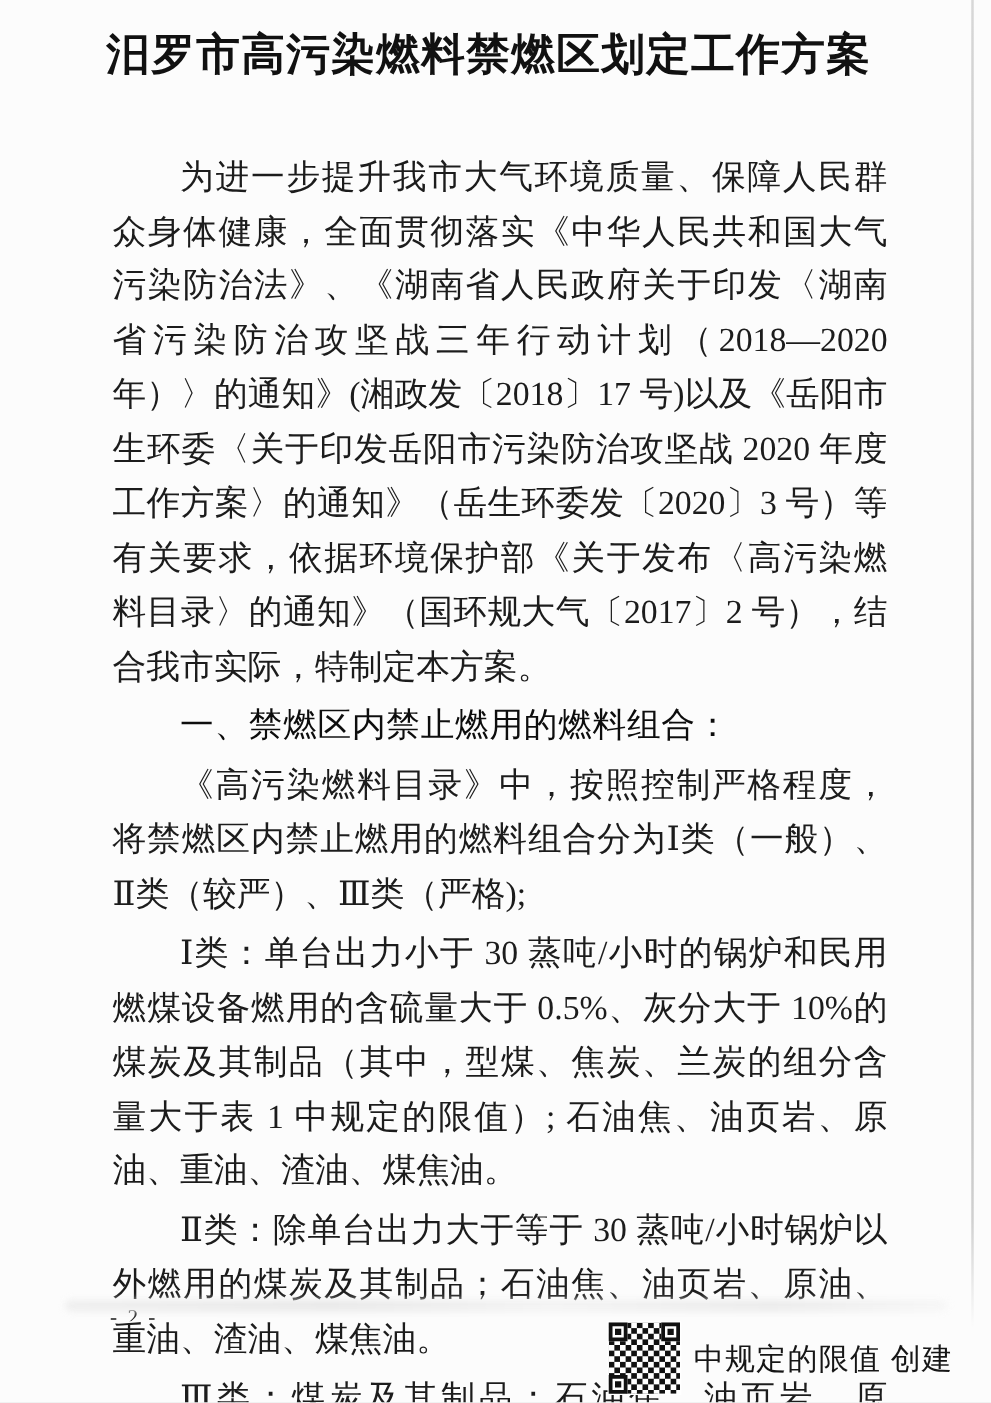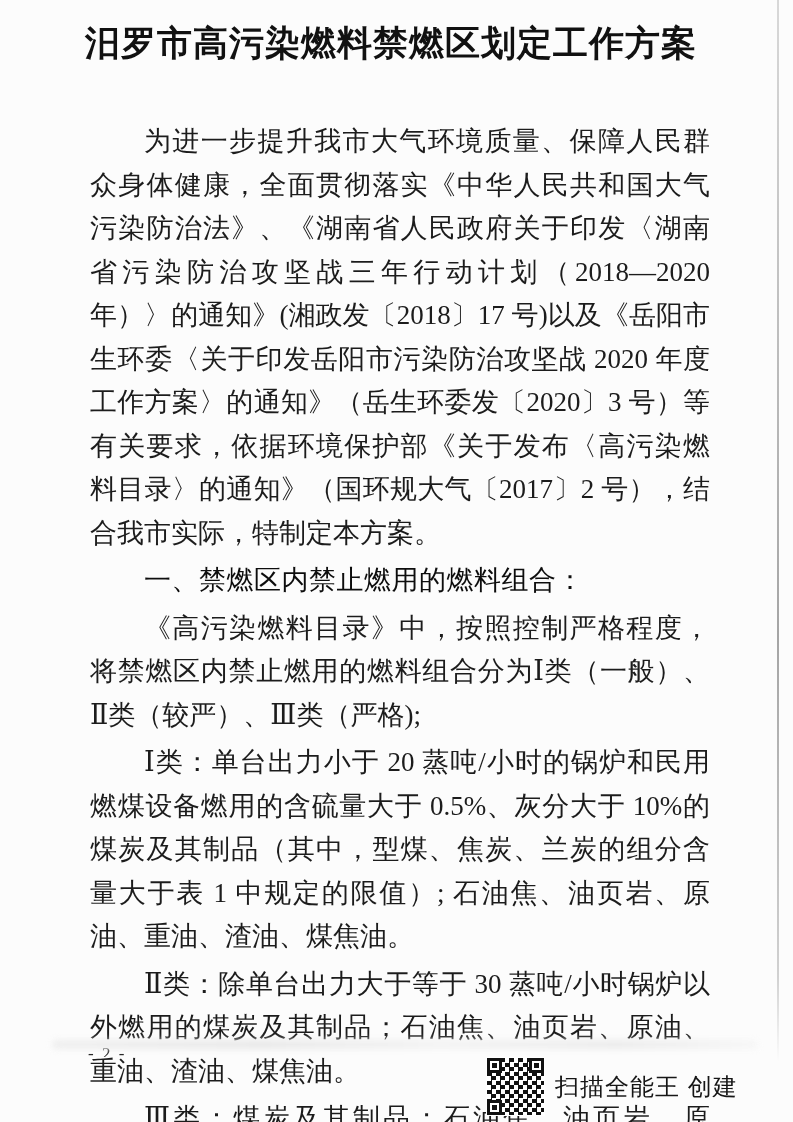--- a/index.html
+++ b/index.html
@@ -62,32 +62,32 @@
 <body>
 
 <div class="page">
 
   <h1 class="doc-title">汨罗市高污染燃料禁燃区划定工作方案</h1>
 
   <div class="doc-body">
     <p>为进一步提升我市大气环境质量、保障人民群众身体健康，全面贯彻落实《中华人民共和国大气污染防治法》、《湖南省人民政府关于印发〈湖南省污染防治攻坚战三年行动计划（2018—2020 年）〉的通知》(湘政发〔2018〕17 号)以及《岳阳市生环委〈关于印发岳阳市污染防治攻坚战 2020 年度工作方案〉的通知》（岳生环委发〔2020〕3 号）等有关要求，依据环境保护部《关于发布〈高污染燃料目录〉的通知》（国环规大气〔2017〕2 号），结合我市实际，特制定本方案。</p>
     <p class="section-heading">一、禁燃区内禁止燃用的燃料组合：</p>
     <p>《高污染燃料目录》中，按照控制严格程度，将禁燃区内禁止燃用的燃料组合分为Ⅰ类（一般）、Ⅱ类（较严）、Ⅲ类（严格);</p>
-    <p>Ⅰ类：单台出力小于 20 蒸吨/小时的锅炉和民用燃煤设备燃用的含硫量大于 0.5%、灰分大于 10%的煤炭及其制品（其中，型煤、焦炭、兰炭的组分含量大于表 1 中规定的限值）; 石油焦、油页岩、原油、重油、渣油、煤焦油。</p>
+    <p>Ⅰ类：单台出力小于 30 蒸吨/小时的锅炉和民用燃煤设备燃用的含硫量大于 0.5%、灰分大于 10%的煤炭及其制品（其中，型煤、焦炭、兰炭的组分含量大于表 1 中规定的限值）; 石油焦、油页岩、原油、重油、渣油、煤焦油。</p>
     <p>Ⅱ类：除单台出力大于等于 30 蒸吨/小时锅炉以外燃用的煤炭及其制品；石油焦、油页岩、原油、重油、渣油、煤焦油。</p>
     <p>Ⅲ类：煤炭及其制品；石油焦、油页岩、原油、重油、渣油、煤焦油；非专用锅炉或未配置高效除尘设施的专用锅炉燃用的生物质成型燃料。</p>
   </div>
 
   <span class="page-num">- 2 -</span>
 
   <div class="watermark">
     <div class="qr">
       <i class="f f-tl"></i>
       <i class="f f-tr"></i>
       <i class="f f-bl"></i>
     </div>
-    <span class="watermark-text">扫描全能王 创建</span>
+    <span class="watermark-text">中规定的限值 创建</span>
   </div>
 
   <div class="smudge"></div>
   <div class="edge-line"></div>
 
 </div>
 
 </body></html>

